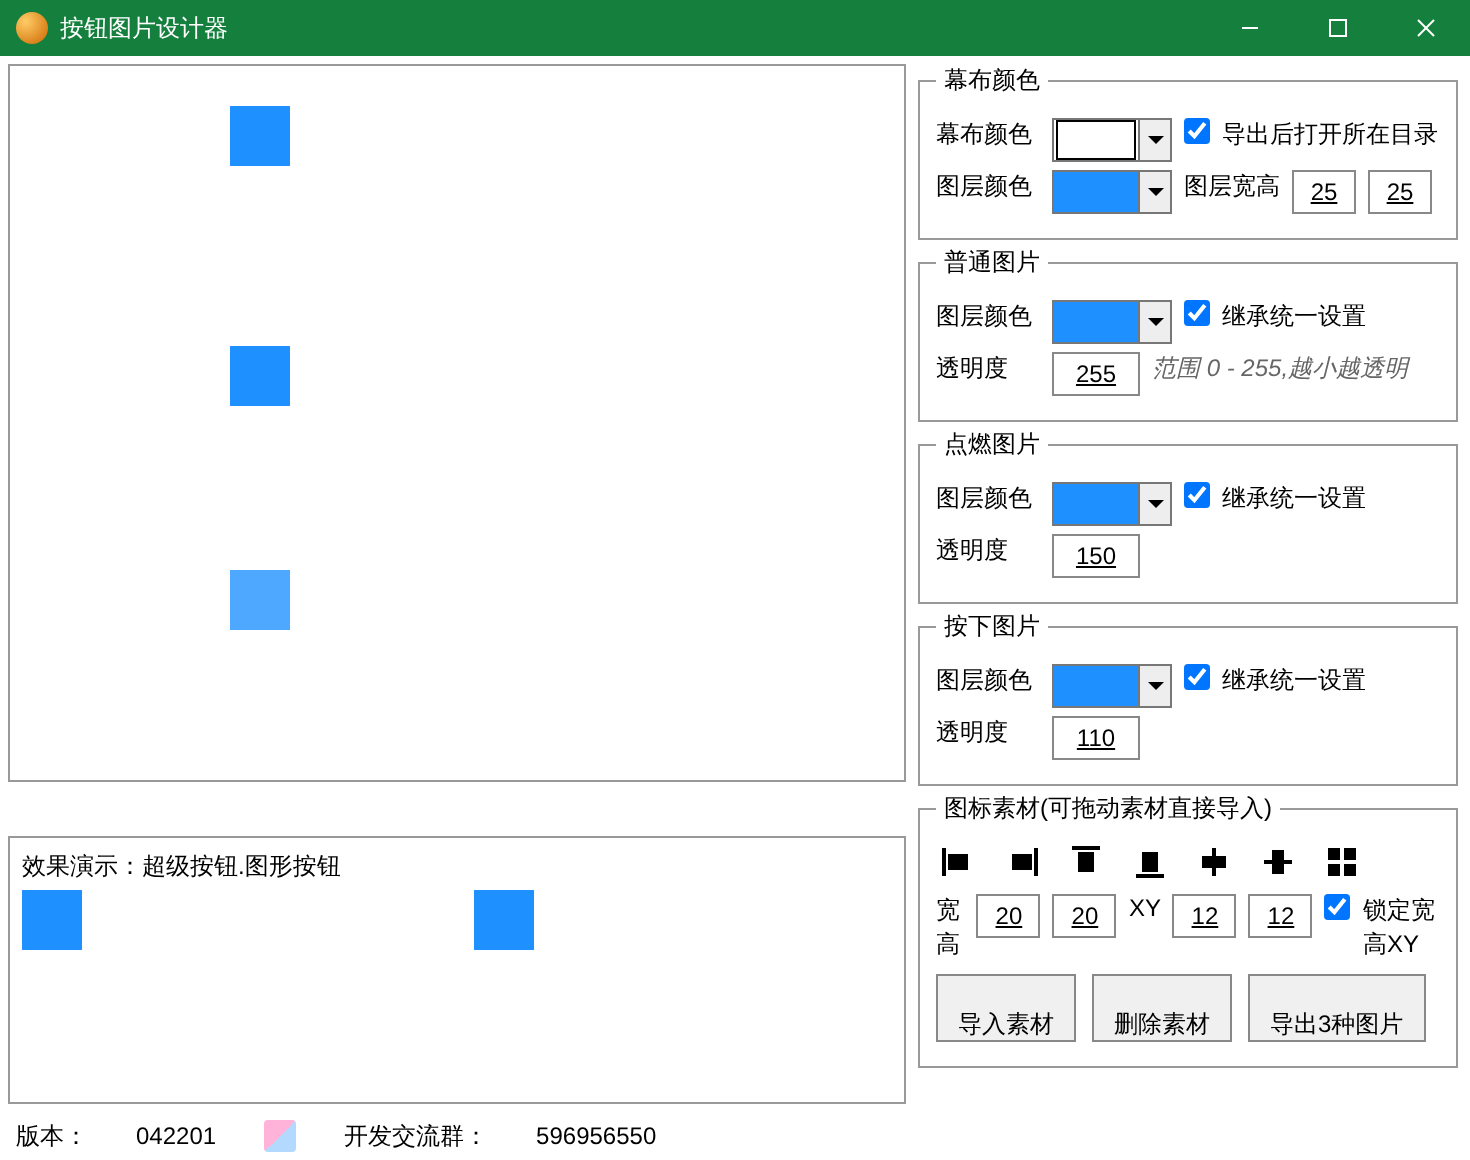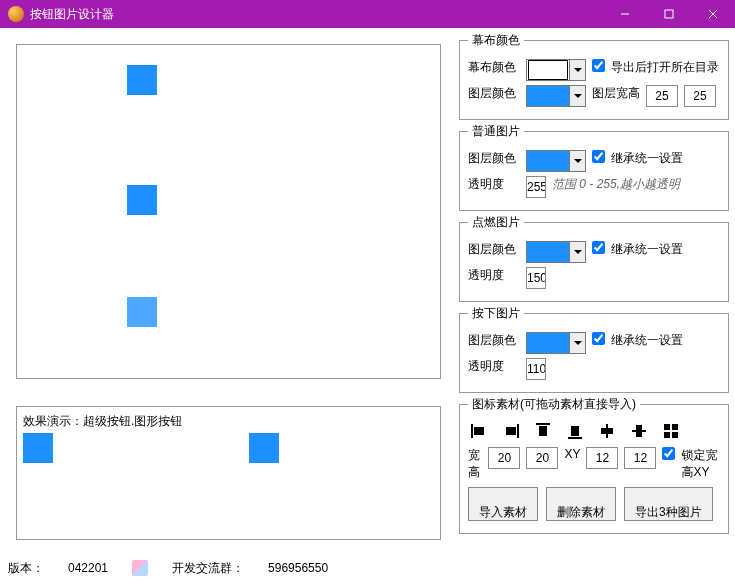--- a/index.html
+++ b/index.html
@@ -1,39 +1,39 @@
 <!DOCTYPE html>
 <html><head>
 <meta charset="utf-8">
 <style>
 * { box-sizing: border-box; margin: 0; padding: 0; font-family: "Microsoft YaHei", SimSun, sans-serif; font-size: 12px; }
 body { background: #fff; width: 735px; height: 580px; overflow: hidden; }
-.titlebar { background: #a21caf; height: 28px; display: flex; align-items: center; padding: 0 0 0 8px; color: #fff; }
+.titlebar { background: #15803d; height: 28px; display: flex; align-items: center; padding: 0 0 0 8px; color: #fff; }
 .titlebar .icon { width: 16px; height: 16px; border-radius: 50%; background: radial-gradient(circle at 30% 30%, #ffcc66, #cc6600); margin-right: 6px; }
 .titlebar .title { flex: 1; font-size: 12px; }
 .winbtn { width: 44px; height: 28px; display: flex; align-items: center; justify-content: center; color: #fff; }
 .winbtn.close { width: 44px; }
 .winbtn svg { width: 10px; height: 10px; }
 .content { display: flex; height: 528px; }
-.left { width: 457px; padding: 16px; display: flex; flex-direction: column; gap: 21px; }
+.left { width: 457px; padding: 4px; display: flex; flex-direction: column; gap: 21px; }
 .canvas { flex: 1; border: 1px solid #999; background: #fff; position: relative; }
 .sq { position: absolute; width: 30px; height: 30px; }
 .preview-box { height: 134px; border: 1px solid #999; margin-top: 6px; padding: 6px; position: relative; }
 .preview-box .sq2 { position: absolute; width: 30px; height: 30px; }
 .right { flex: 1; padding: 4px 6px 4px 2px; display: flex; flex-direction: column; gap: 3px; }
 fieldset { border: 1px solid #999; padding: 6px 8px 8px 8px; }
 legend { padding: 0 4px; font-size: 12px; }
 .row { display: flex; align-items: flex-start; gap: 6px; margin: 4px 0; }
 .lbl { min-width: 52px; }
 .colorpick { width: 60px; height: 22px; border: 1px solid #777; display: flex; align-items: center; padding: 0; background: #fff; position: relative; }
 .colorpick .swatch { flex: 1; height: 100%; margin: 0; }
 .colorpick .dd { width: 16px; height: 20px; border-left: 1px solid #777; display: flex; align-items: center; justify-content: center; background: #eee; }
 .colorpick .dd::after { content: ""; border: 4px solid transparent; border-top-color: #000; margin-top: 3px; }
-input[type="text"].num { width: 32px; height: 22px; border: 1px solid #888; text-align: center; }
-input[type="text"].num.wide { width: 20px; }
+input[type="text"].num { width: 32px; height: 22px; border: 1px solid #888; text-align: center; text-decoration: underline; }
+input[type="text"].num.wide { width: 44px; }
 input[type="checkbox"] { width: 13px; height: 13px; }
 .iconrow { display: flex; gap: 14px; padding: 4px 2px; }
 .ibox { width: 18px; height: 16px; display: flex; align-items: center; justify-content: center; }
 .btn { border: 1px solid #888; background: #f0f0f0; height: 24px; padding: 16px 10px; cursor: default; }
 .statusbar { height: 24px; border-top: 0; display: flex; align-items: center; padding: 0 8px; gap: 24px; }
 .avatar { width: 16px; height: 16px; background: linear-gradient(135deg, #ffb3d9 50%, #b3d9ff 50%); border-radius: 2px; }
 .hint { color: #666; font-style: italic; }
 </style>
 </head>
 <body>

